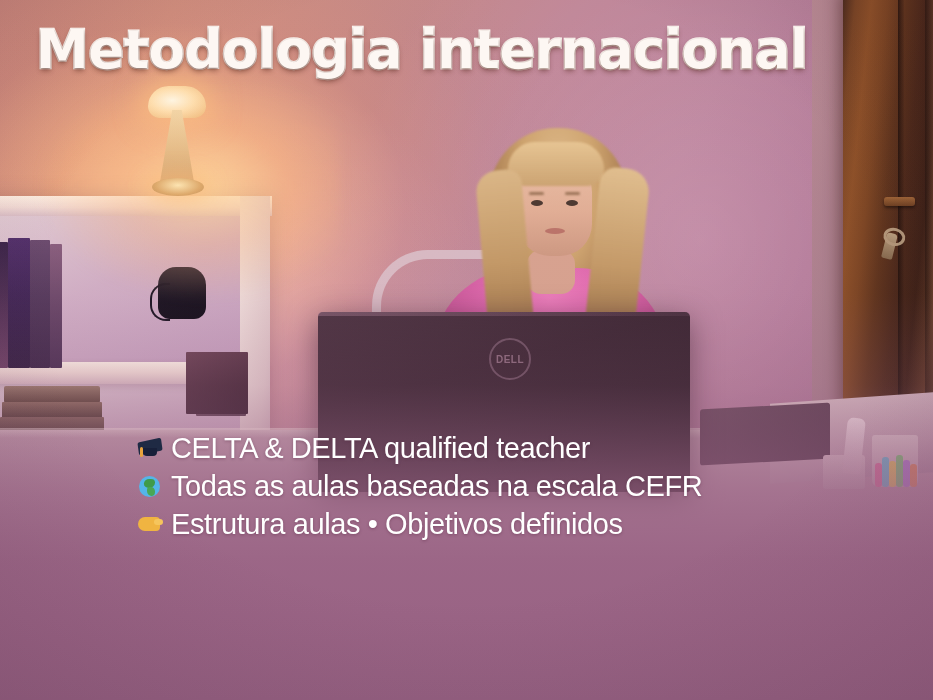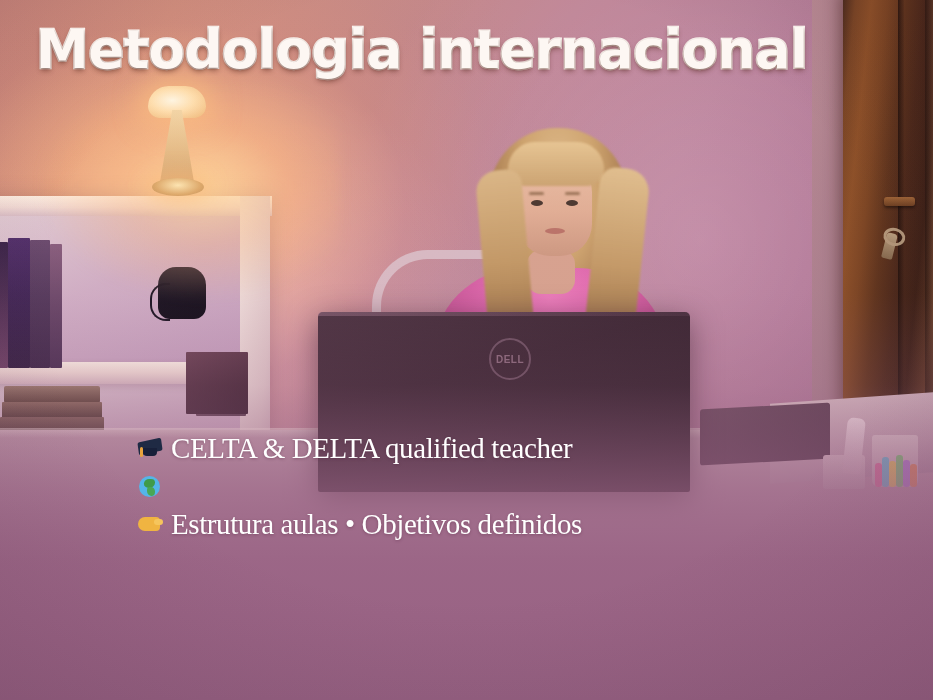--- a/index.html
+++ b/index.html
@@ -447,21 +447,21 @@
   .bullet-emoji {
     width: 34px;
     flex: 0 0 34px;
     font-size: 21px;
     line-height: 1;
     text-align: left;
     position: relative;
     top: -1px;
   }
   .bullet-text {
-    font-family: Liberation Serif, serif;
+    font-family: Liberation Sans, sans-serif;
     font-size: 29px;
     font-weight: normal;
     color: #ffffff;
     letter-spacing: -0.4px;
     white-space: nowrap;
     text-shadow: 0 1px 3px rgba(80,35,60,0.40);
   }
 
   
   .emo { position: relative; display:inline-block; width:26px; height:24px; vertical-align: middle;}
@@ -619,20 +619,21 @@
           <span class="cap-top"></span><span class="cap-base"></span><span class="cap-tassel"></span>
         </span>
       </span>
       <span class="bullet-text">CELTA &amp; DELTA qualified teacher</span>
     </div>
 
     <div class="bullet-row">
       <span class="bullet-emoji">
         <span class="emo"><span class="globe"></span></span>
       </span>
+      <span class="bullet-text">Todas as aulas baseadas na escala CEFR</span>
     </div>
 
     <div class="bullet-row">
       <span class="bullet-emoji">
         <span class="emo"><span class="hand"></span></span>
       </span>
       <span class="bullet-text">Estrutura aulas • Objetivos definidos</span>
     </div>
 
   </div>

